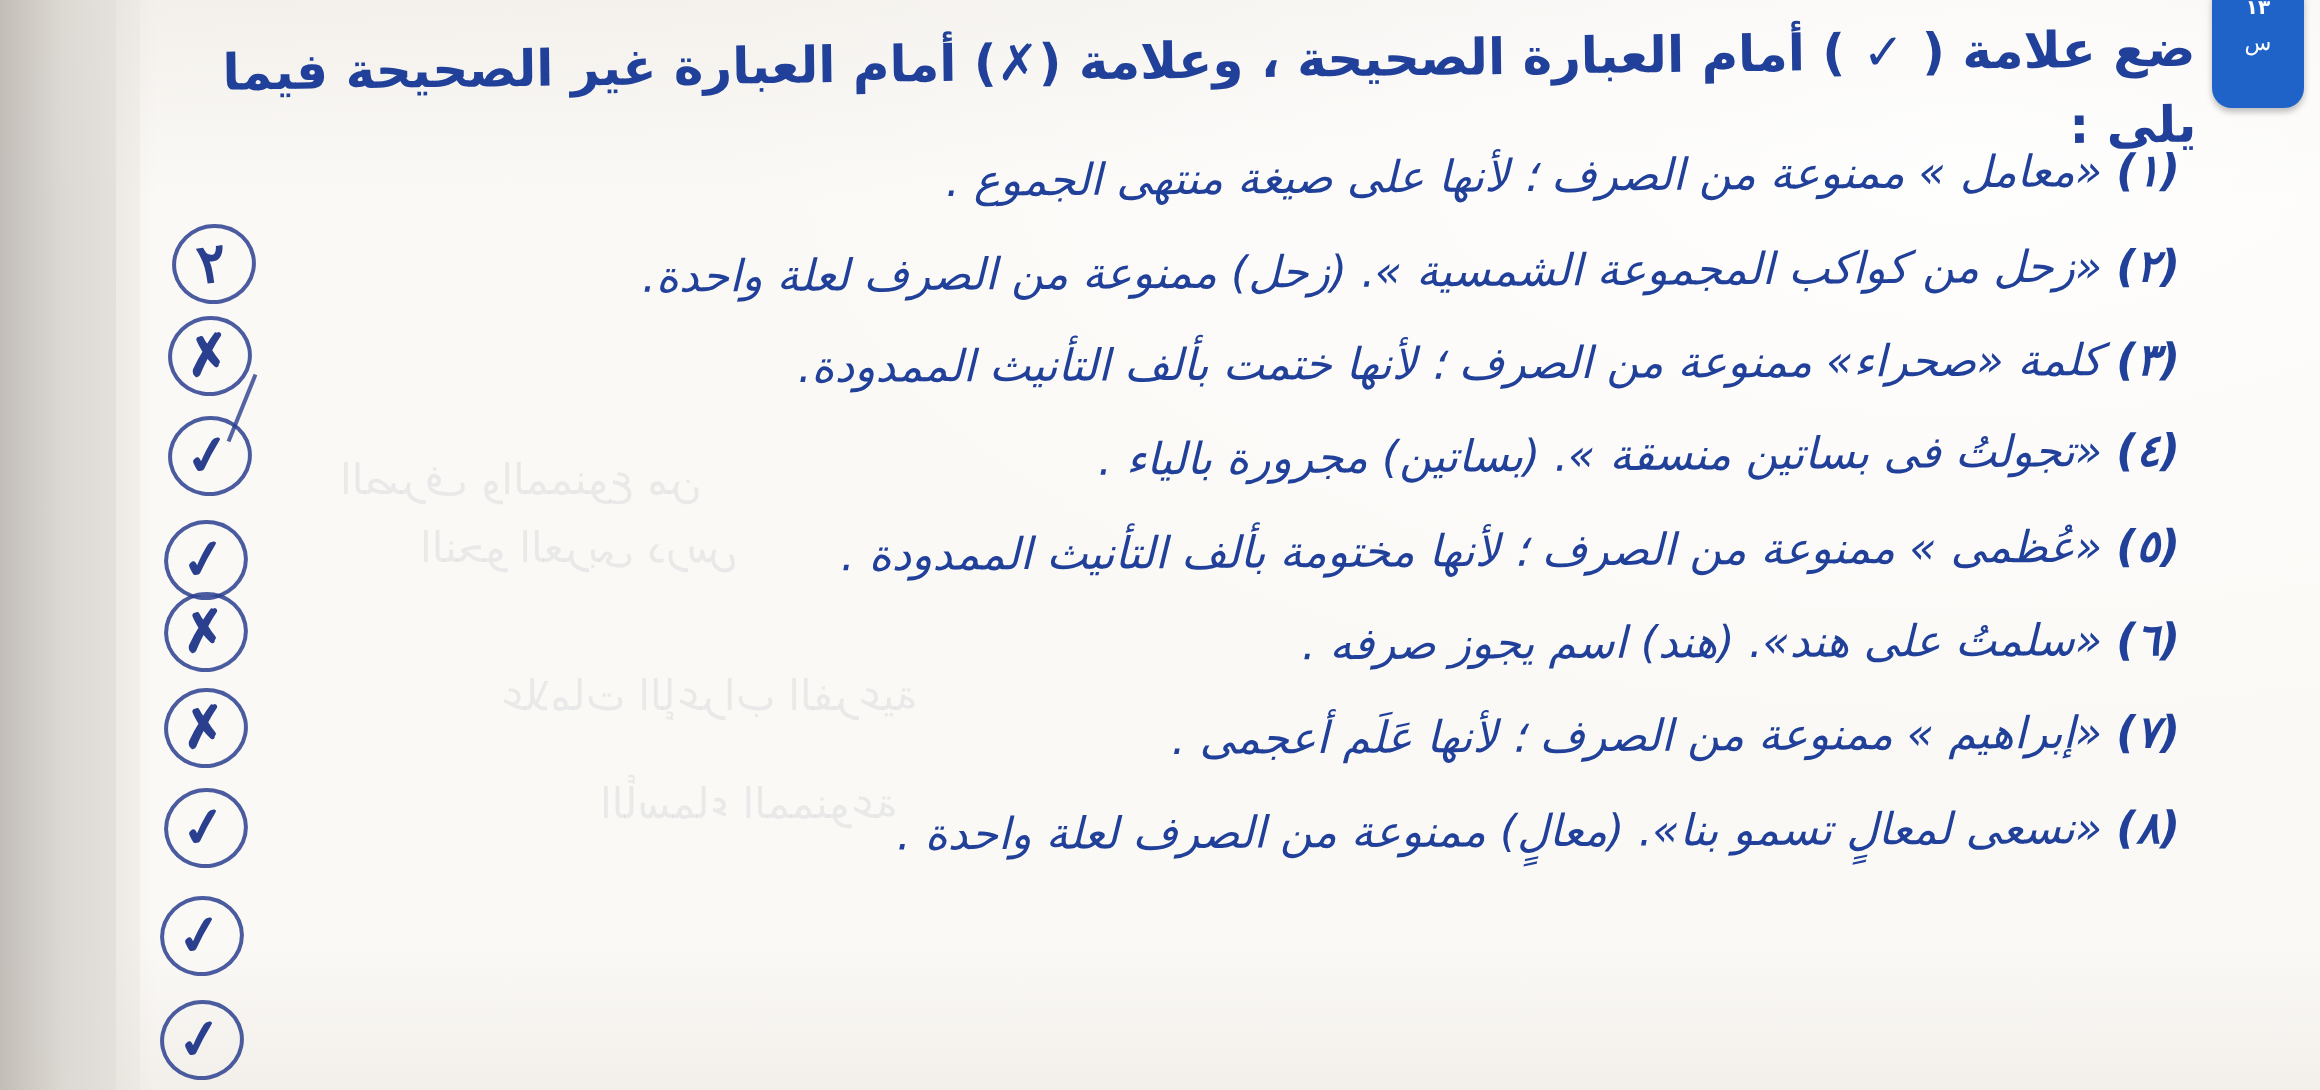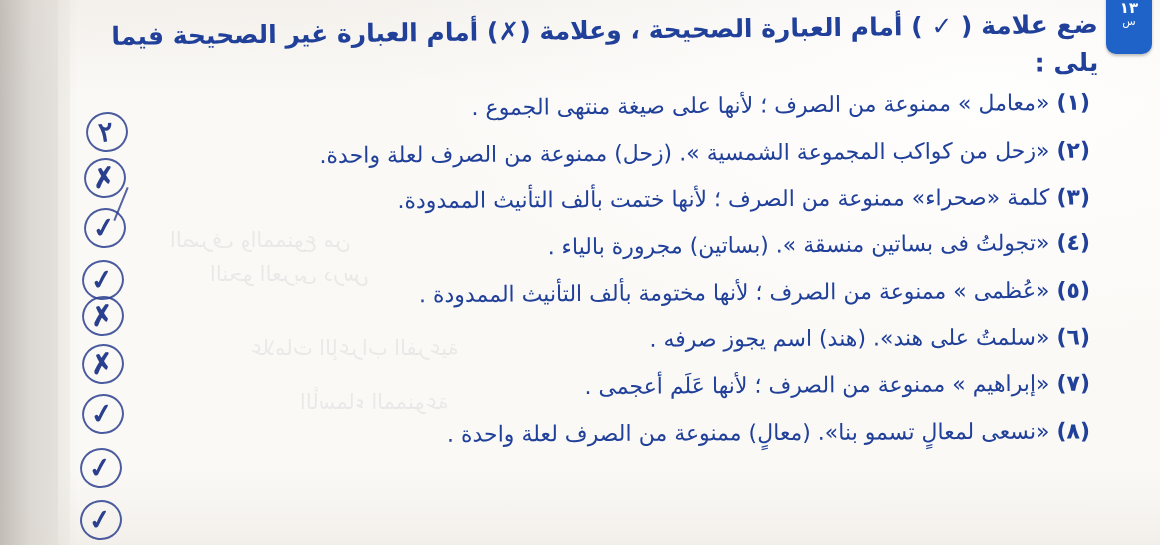--- a/index.html
+++ b/index.html
@@ -63,21 +63,21 @@
     background: #1f63c8;
     border-radius: 3px 3px 10px 10px;
     box-shadow: 0 2px 3px rgba(0,0,0,0.25);
   }
   .corner-tab .tab-num {
     position: absolute;
     top: 3px;
     left: 0; right: 0;
     text-align: center;
     color: #ffffff;
-    font-size: 15px;
+    font-size: 10px;
     font-weight: bold;
   }
   .corner-tab .tab-sub {
     position: absolute;
     top: 19px;
     left: 0; right: 0;
     text-align: center;
     color: #ffffff;
     font-size: 11px;
   }
@@ -93,24 +93,25 @@
     font-size: 25px;
     font-weight: bold;
     line-height: 1.5;
     direction: rtl;
     transform: rotate(-0.7deg);
   }
 
   
   .qlist {
     position: absolute;
-    top: 92px;
+    top: 76px;
     right: 70px;
     width: 1000px;
     direction: rtl;
+    font-style: italic;
   }
   .q {
     color: #20409a;
     font-size: 22px;
     line-height: 1.35;
     text-align: right;
     margin-bottom: 17px;
     white-space: nowrap;
     direction: rtl;
   }

